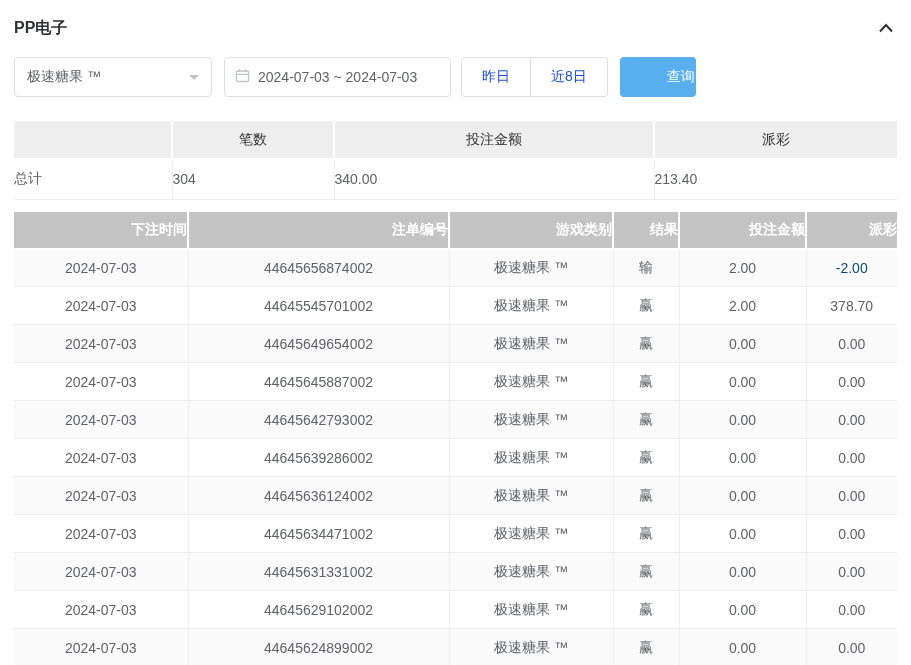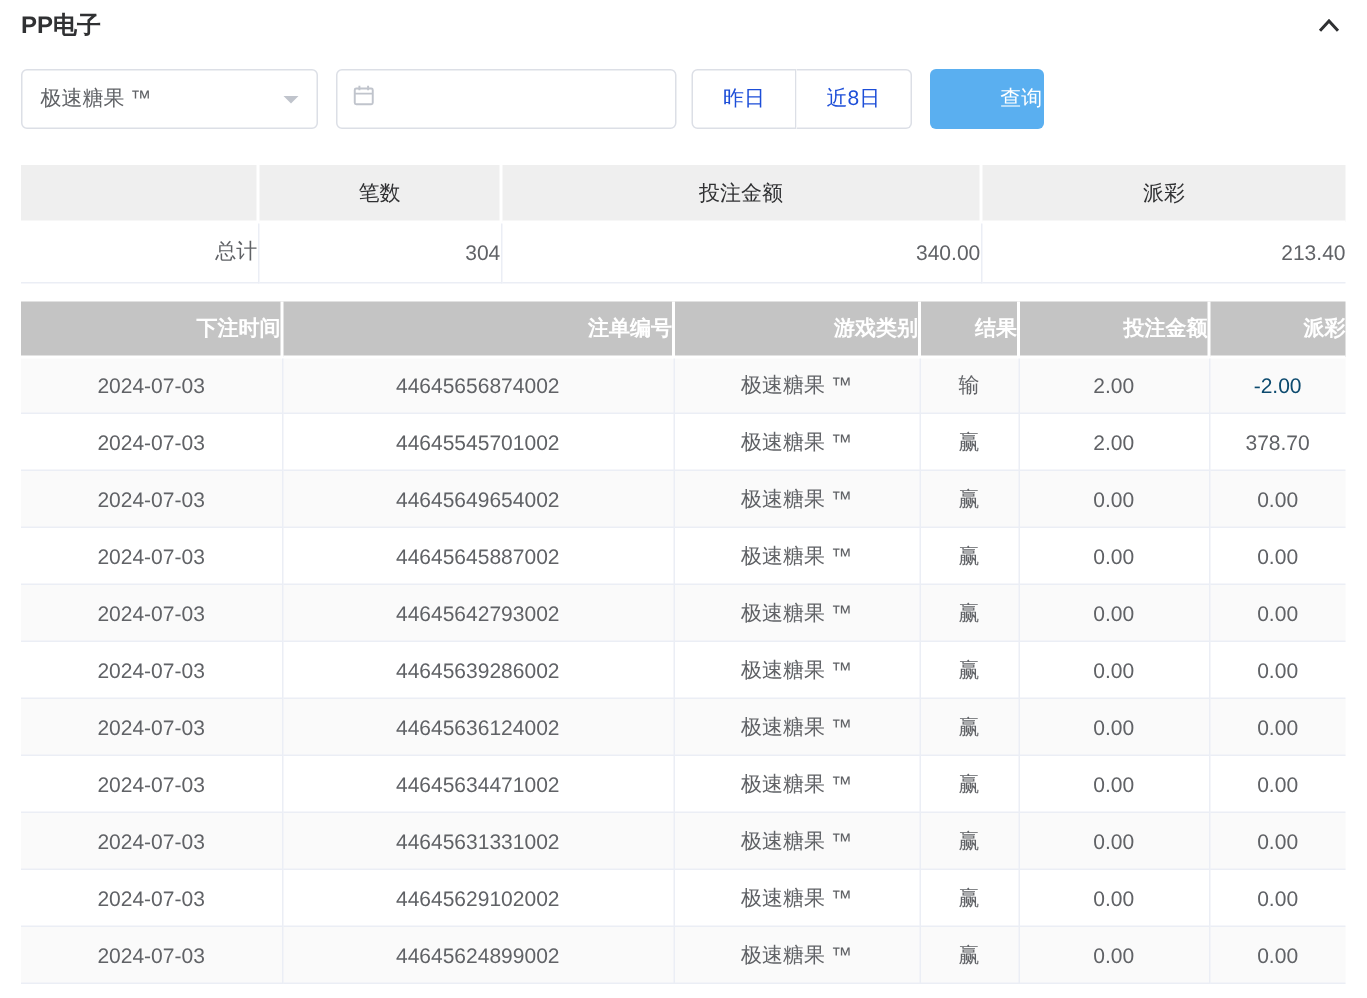--- a/index.html
+++ b/index.html
@@ -1,21 +1,21 @@
 <!DOCTYPE html>
 <html><head>
 <meta charset="utf-8">
 <style>
   * { margin:0; padding:0; box-sizing:border-box; }
   html,body { width:911px; height:665px; background:#fff; overflow:hidden;
     font-family:"Liberation Sans","DejaVu Sans",sans-serif; }
   .page { padding:0 14px; }
 
   
-  .panel-header { display:flex; justify-content:space-between; align-items:center; margin-top:4px; height:26px; }
+  .panel-header { display:flex; justify-content:space-between; align-items:center; margin-top:15px; height:26px; }
   .panel-title { font-size:16px; font-weight:bold; color:#303133; }
   .collapse-btn { background:none; border:none; cursor:pointer; padding:2px; line-height:0; }
 
   
   .filter-bar { display:flex; align-items:center; margin-top:16px; height:40px; }
   .select-box { width:198px; height:40px; border:1px solid #dcdfe6; border-radius:4px;
     display:flex; align-items:center; justify-content:space-between; padding:0 12px; background:#fff; cursor:pointer; }
   .select-box .sel-text { font-size:14px; color:#606266; }
   .caret-down { width:0; height:0; border:5px solid transparent; border-top-color:#c0c4cc; margin-top:5px; }
   .date-box { width:227px; height:40px; border:1px solid #dcdfe6; border-radius:4px; margin-left:12px;
@@ -29,21 +29,21 @@
   .group-btn.active { border:1px solid #59aef3; color:#59aef3; }
   .query-btn { height:40px; width:76px; margin-left:12px; background:#5aaff0; color:#fff; border:none;
     border-radius:4px; font-size:14px; cursor:pointer; font-family:inherit;padding-left:46px; }
 
   
   table { border-collapse:collapse; table-layout:fixed; width:883px; }
   .summary-table { margin-top:24px; }
   .summary-table th { height:38px; background:#efefef; color:#303133; font-size:14px; font-weight:normal;
     text-align:center; border-right:2px solid #fff; border-bottom:2px solid #fff; }
   .summary-table th:last-child { border-right:none; }
-  .summary-table td { height:40px; background:#fff; color:#606266; font-size:14px; text-align:right;
+  .summary-table td { height:40px; background:#fff; color:#606266; font-size:14px; text-align:left;
     border-right:1px solid #ebeef5; border-bottom:1px solid #ebeef5; }
   .summary-table td:last-child { border-right:none; }
 
   
   .bet-table { margin-top:12px; }
   .bet-table th { height:37px; background:#c4c4c4; color:#fff; font-size:14px; font-weight:bold;
     text-align:right; border-right:2px solid #fff; border-bottom:2px solid #fff; }
   .bet-table th:last-child { border-right:none; }
   .bet-table td { height:38px; color:#606266; font-size:14px; text-align:center;
     border-right:1px solid #ebeef5; border-bottom:1px solid #ebeef5; background:#fff; }
@@ -74,20 +74,21 @@
     </div>
     <div class="date-box">
       <span>
         <svg width="15" height="15" viewBox="0 0 15 15">
             <rect x="1.5" y="3" width="12" height="10.5" rx="1" fill="none" stroke="#c0c4cc" stroke-width="1.3"></rect>
             <line x1="1.5" y1="6.4" x2="13.5" y2="6.4" stroke="#c0c4cc" stroke-width="1.3"></line>
             <line x1="4.6" y1="1.2" x2="4.6" y2="4.2" stroke="#c0c4cc" stroke-width="1.3"></line>
             <line x1="10.4" y1="1.2" x2="10.4" y2="4.2" stroke="#c0c4cc" stroke-width="1.3"></line>
           </svg>
       </span>
+      <span class="date-text">2024-07-03 ~ 2024-07-03</span>
     </div>
     <div class="btn-group">
       <button class="group-btn">昨日</button>
       <button class="group-btn">近8日</button>
     </div>
     <button class="query-btn">查询</button>
   </div>
 
   <table class="summary-table">
     <colgroup>

